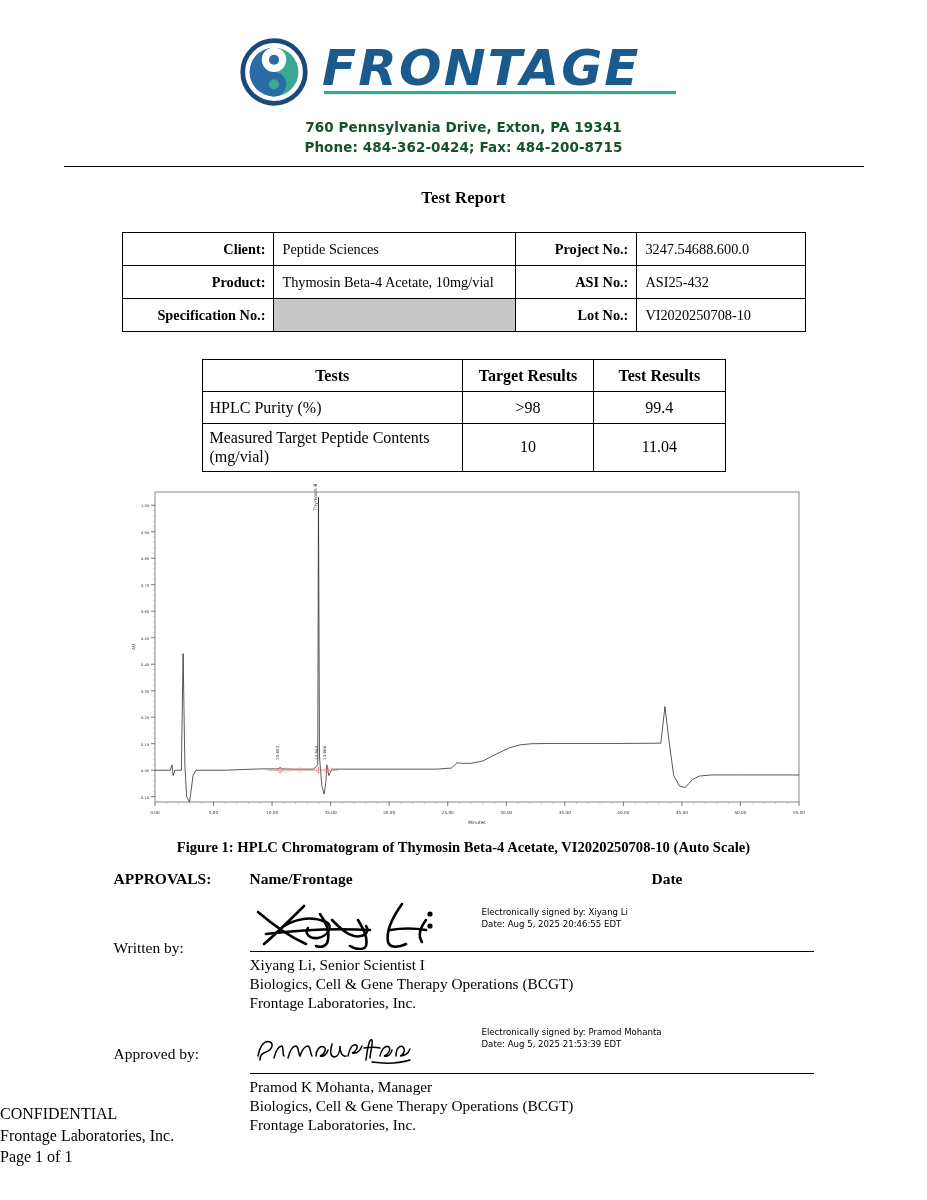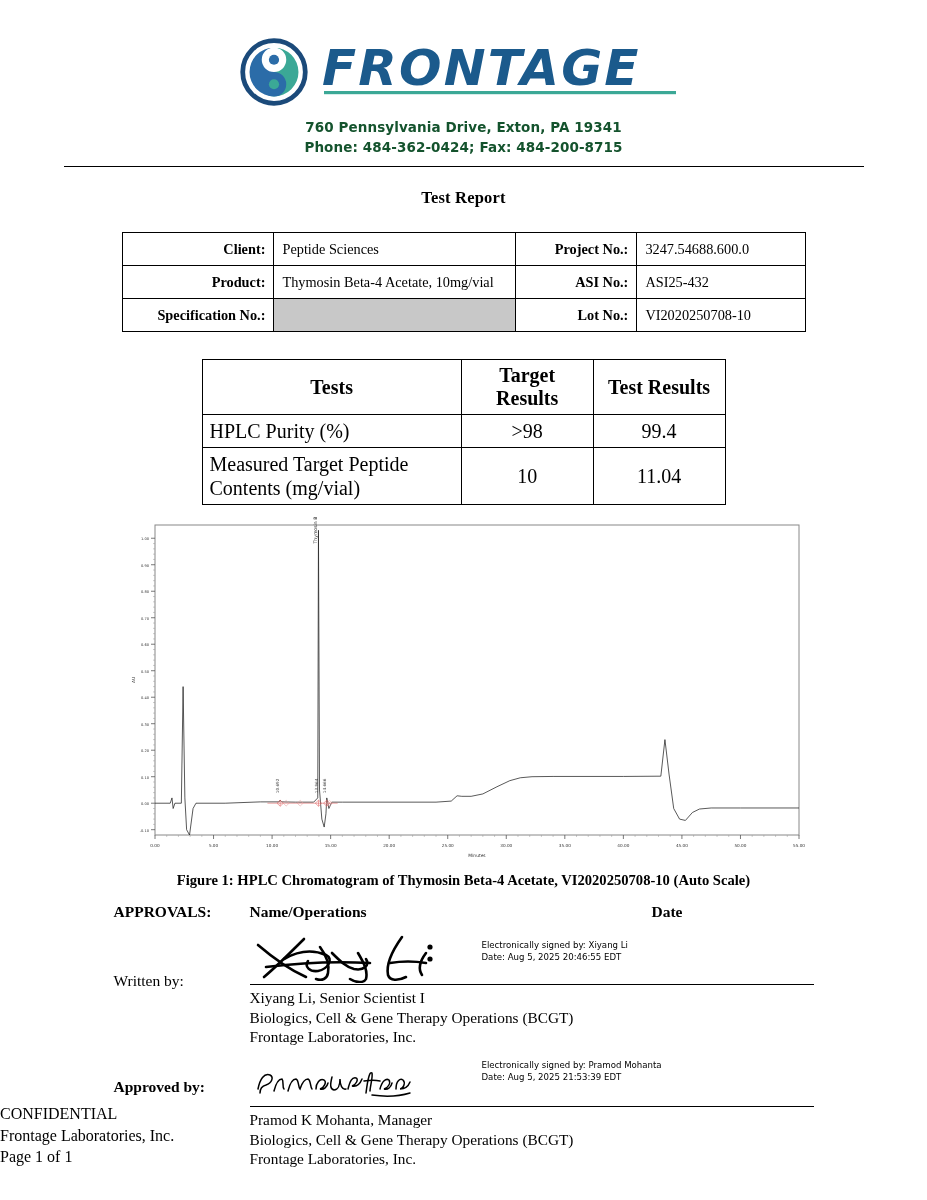--- a/index.html
+++ b/index.html
@@ -89,21 +89,21 @@
   .c-lbl  { width: 140px; }
   .c-val  { width: 256px; }
   .c-lbl2 { width: 110px; }
   .c-val2 { width: 160px; }
   .shaded { background: #c8c8c8; }
 
   
   .res-table {
     margin: 27px auto 0 auto;
     width: 524px;
-    font-size: 20px;
+    font-size: 16px;
   }
   .res-table td, .res-table th {
     border: 1.1px solid #000;
     padding: 4px 7px;
     vertical-align: middle;
   }
   .res-table th {
     text-align: center;
     font-weight: bold;
     height: 23px;
@@ -411,21 +411,21 @@
         <text x="193.50574545454546" y="26.547008547008488" text-anchor="start" font-family="DejaVu Sans, sans-serif" font-size="4.6" fill="#111" transform="rotate(-90 193.50574545454546 26.547008547008488)">Thymosin Beta-4 - 13.964</text>
       </svg>
   </div>
 
   <div class="fig-caption">Figure 1: HPLC Chromatogram of Thymosin Beta-4 Acetate, VI2020250708-10 (Auto Scale)</div>
 
   <div class="approvals">
 
     <div class="appr-head">
       <span class="a1">APPROVALS:</span>
-      <span class="a2">Name/Operations</span>
+      <span class="a2">Name/Frontage</span>
       <span class="a3">Date</span>
     </div>
 
     <div class="sig-block" style="height:118px;">
       <span class="sig-role" style="top:45px;">Written by:</span>
 
       <svg class="sig-img" style="left:140px; top:2px;" width="196" height="54" viewBox="0 0 196 54">
         <g fill="none" stroke="#000" stroke-width="2.6" stroke-linecap="round">
           <path d="M4 16 C18 28, 34 40, 52 48"></path>
           <path d="M50 10 C36 24, 22 38, 10 48"></path>
@@ -450,21 +450,21 @@
       <div class="sig-line" style="position:absolute; left:0; right:0; top:57px;"></div>
 
       <div class="sig-name" style="position:absolute; left:0; right:0; top:58px;">
         <div>Xiyang Li, Senior Scientist I</div>
         <div>Biologics, Cell &amp; Gene Therapy Operations (BCGT)</div>
         <div>Frontage Laboratories, Inc.</div>
       </div>
     </div>
 
     <div class="sig-block" style="height:118px; margin-top:8px;">
-      <span class="sig-role" style="top:25px;font-weight:bold;">Approved by:</span>
+      <span class="sig-role" style="top:25px;">Approved by:</span>
 
       <svg class="sig-img" style="left:140px; top:14px;" width="160" height="32" viewBox="0 0 160 32">
         <g fill="none" stroke="#000" stroke-width="1.5" stroke-linecap="round">
           <path d="M4 22 C6 12, 10 6, 16 8 C20 10, 18 16, 12 18 C8 19, 6 22, 6 26"></path>
           <path d="M20 24 C22 16, 24 12, 28 12 C30 14, 28 20, 30 22"></path>
           <path d="M34 24 C36 16, 38 12, 42 12 C45 13, 44 20, 46 22 C48 16, 50 12, 54 12 C57 13, 56 20, 58 22"></path>
           <path d="M62 22 C62 16, 66 11, 70 13 C73 15, 70 21, 66 22 C70 23, 73 20, 74 16"></path>
           <path d="M78 10 C76 18, 76 22, 80 23 C84 23, 86 18, 86 12 C86 18, 88 23, 92 22"></path>
           <path d="M94 22 C96 14, 98 10, 102 11 C105 12, 102 18, 98 19 C103 20, 106 17, 108 12"></path>
           <path d="M112 26 C114 10, 116 4, 118 6 C119 10, 116 20, 116 24"></path>

